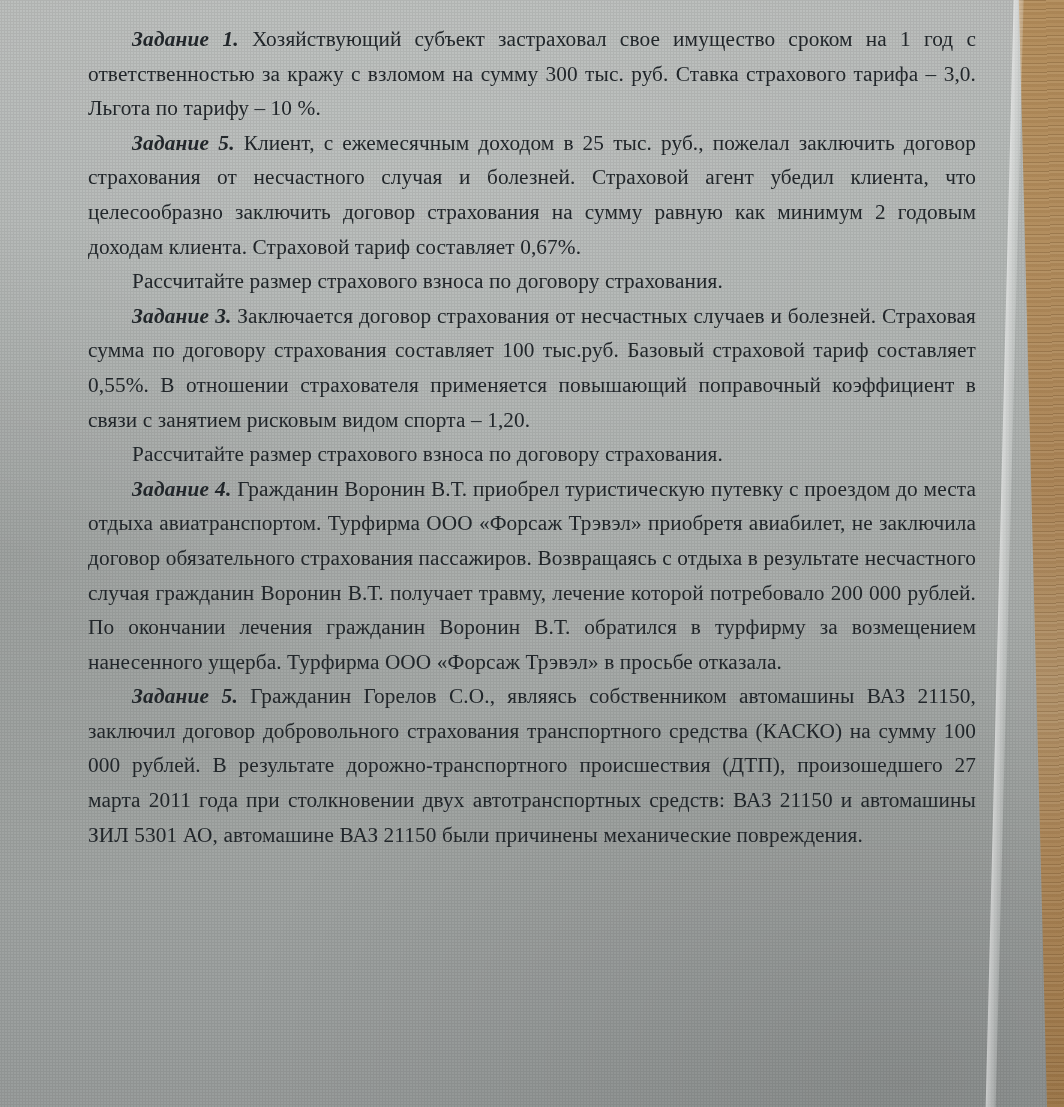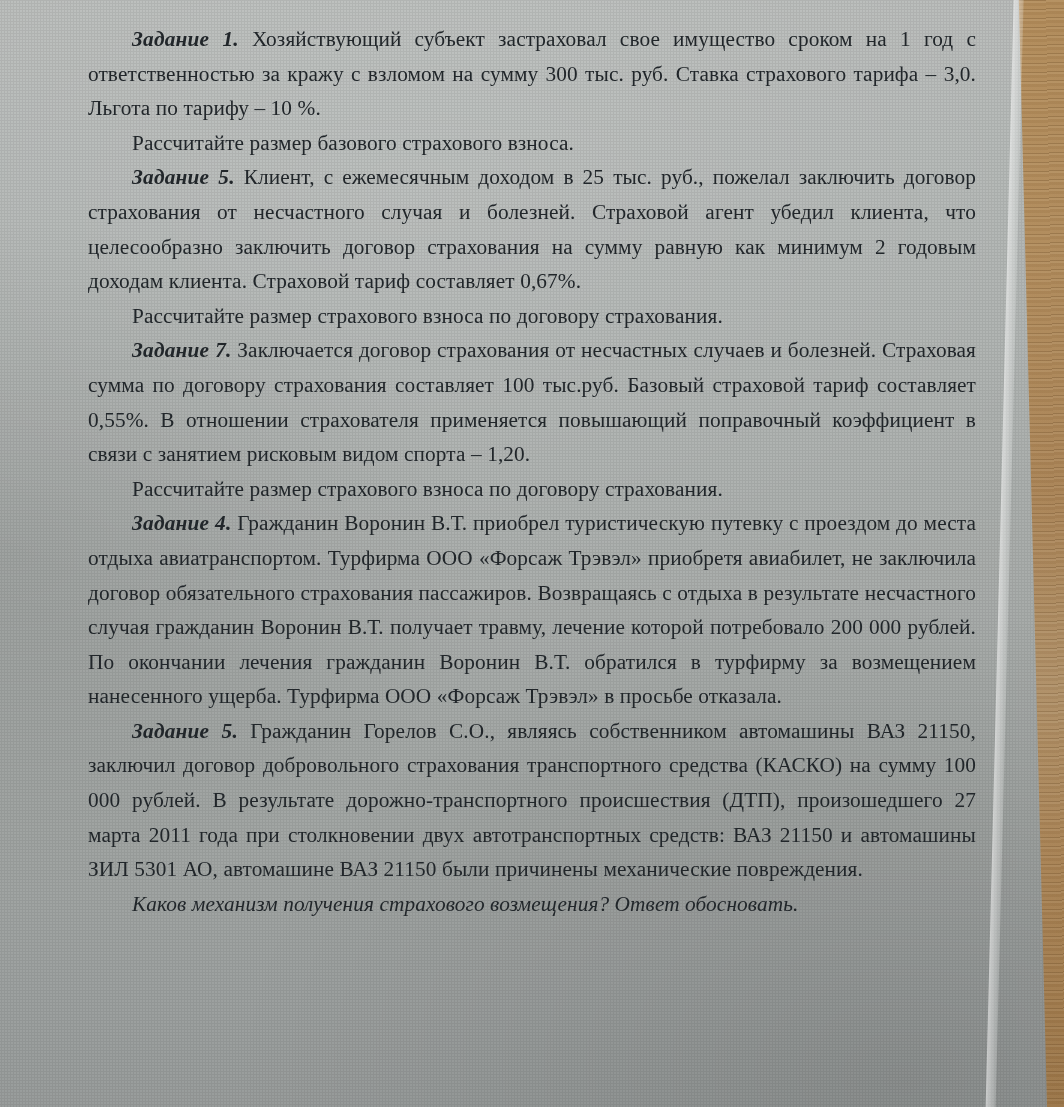--- a/index.html
+++ b/index.html
@@ -153,27 +153,25 @@
 <div id="page">
 
   <div class="desk"></div>
 
   <div class="sheet"></div>
   <div class="sheet-edge"></div>
 
   <div class="doc">
 
     <p class="p-gap-sm"><span class="task-label">Задание 1.</span> <span>Хозяйствующий субъект застраховал свое имущество сроком на 1 год с ответственностью за кражу с взломом на сумму 300 тыс. руб. Ставка страхового тарифа – 3,0. Льгота по тарифу – 10 %.</span></p>
-    <p class="p-gap-sm"><span>Рассчитайте размер базового страхового взноса.</span></p>
 
     <p class="p-gap-lg"><span class="task-label">Задание 5.</span> <span>Клиент, с ежемесячным доходом в 25 тыс. руб., пожелал заключить договор страхования от несчастного случая и болезней. Страховой агент убедил клиента, что целесообразно заключить договор страхования на сумму равную как минимум 2 годовым доходам клиента. Страховой тариф составляет 0,67%.</span></p>
     <p class="p-gap-sm"><span>Рассчитайте размер страхового взноса по договору страхования.</span></p>
 
-    <p class="p-gap-md"><span class="task-label">Задание 7.</span> <span>Заключается договор страхования от несчастных случаев и болезней. Страховая сумма по договору страхования составляет 100 тыс.руб. Базовый страховой тариф составляет 0,55%. В отношении страхователя применяется повышающий поправочный коэффициент в связи с занятием рисковым видом спорта – 1,20.</span></p>
+    <p class="p-gap-md"><span class="task-label">Задание 3.</span> <span>Заключается договор страхования от несчастных случаев и болезней. Страховая сумма по договору страхования составляет 100 тыс.руб. Базовый страховой тариф составляет 0,55%. В отношении страхователя применяется повышающий поправочный коэффициент в связи с занятием рисковым видом спорта – 1,20.</span></p>
     <p class="p-gap-sm"><span>Рассчитайте размер страхового взноса по договору страхования.</span></p>
 
     <p class="p-gap-lg"><span class="task-label">Задание 4.</span> <span>Гражданин Воронин В.Т. приобрел туристическую путевку с проездом до места отдыха авиатранспортом. Турфирма ООО «Форсаж Трэвэл» приобретя авиабилет, не заключила договор обязательного страхования пассажиров. Возвращаясь с отдыха в результате несчастного случая гражданин Воронин В.Т. получает травму, лечение которой потребовало 200 000 рублей. По окончании лечения гражданин Воронин В.Т. обратился в турфирму за возмещением нанесенного ущерба. Турфирма ООО «Форсаж Трэвэл» в просьбе отказала.</span></p>
 
     <p class="p-gap-lg"><span class="task-label">Задание 5.</span> <span>Гражданин Горелов С.О., являясь собственником автомашины ВАЗ 21150, заключил договор добровольного страхования транспортного средства (КАСКО) на сумму 100 000 рублей. В результате дорожно-транспортного происшествия (ДТП), произошедшего 27 марта 2011 года при столкновении двух автотранспортных средств: ВАЗ 21150 и автомашины ЗИЛ 5301 АО, автомашине ВАЗ 21150 были причинены механические повреждения.</span></p>
-    <p class="p-gap-sm italic-q no-indent"><span>Каков механизм получения страхового возмещения? Ответ обосновать.</span></p>
 
   </div>
 </div>
 
 </body></html>

